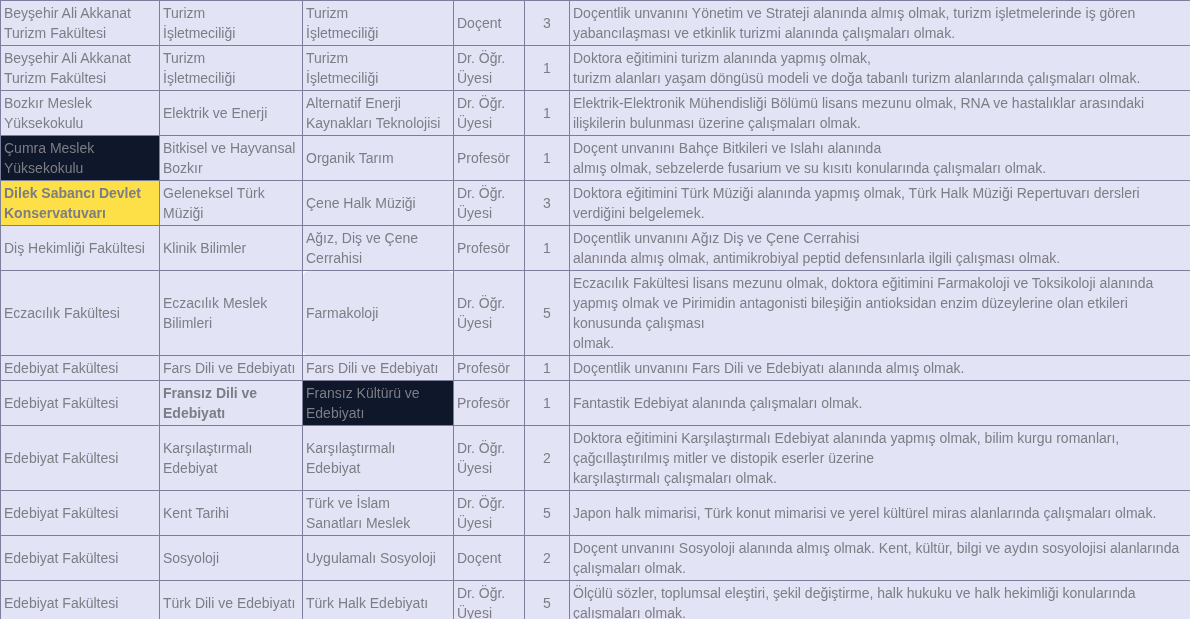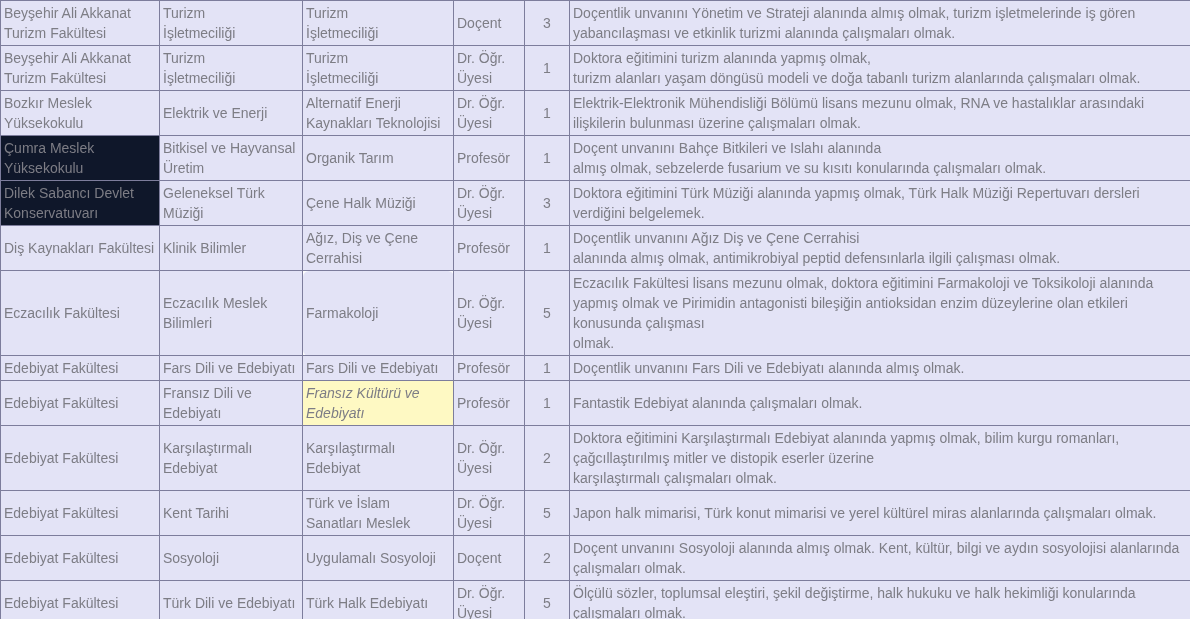--- a/index.html
+++ b/index.html
@@ -82,43 +82,43 @@
 Üyesi</td>
     <td class="col-count" style="background: rgb(227, 227, 246); border-color: rgb(125, 125, 156);">1</td>
     <td class="col-req" style="background: rgb(227, 227, 246); border-color: rgb(125, 125, 156);">Elektrik-Elektronik Mühendisliği Bölümü lisans mezunu olmak, RNA ve hastalıklar arasındaki
 ilişkilerin bulunması üzerine çalışmaları olmak.</td>
   </tr>
 
   <tr>
     <td class="col-faculty" style="background: #0f172a; border-color: rgb(125, 125, 156);">Çumra Meslek
 Yüksekokulu</td>
     <td class="col-department" style="background: rgb(227, 227, 246); border-color: rgb(125, 125, 156);">Bitkisel ve Hayvansal
-Üretim</td>
+Bozkır</td>
     <td class="col-program" style="background: rgb(227, 227, 246); border-color: rgb(125, 125, 156);">Organik Tarım</td>
     <td class="col-title" style="background: rgb(227, 227, 246); border-color: rgb(125, 125, 156);">Profesör</td>
     <td class="col-count" style="background: rgb(227, 227, 246); border-color: rgb(125, 125, 156);">1</td>
     <td class="col-req" style="background: rgb(227, 227, 246); border-color: rgb(125, 125, 156);">Doçent unvanını Bahçe Bitkileri ve Islahı alanında
 almış olmak, sebzelerde fusarium ve su kısıtı konularında çalışmaları olmak.</td>
   </tr>
 
   <tr>
-    <td class="col-faculty" style="background: #0f172a; border-color: rgb(125, 125, 156);">Dilek Sabancı Devlet
+    <td class="col-faculty" style="background: #fde047; border-color: rgb(125, 125, 156); font-weight: bold;">Dilek Sabancı Devlet
 Konservatuvarı</td>
     <td class="col-department" style="background: rgb(227, 227, 246); border-color: rgb(125, 125, 156);">Geleneksel Türk
 Müziği</td>
     <td class="col-program" style="background: rgb(227, 227, 246); border-color: rgb(125, 125, 156);">Çene Halk Müziği</td>
     <td class="col-title" style="background: rgb(227, 227, 246); border-color: rgb(125, 125, 156);">Dr. Öğr.
 Üyesi</td>
     <td class="col-count" style="background: rgb(227, 227, 246); border-color: rgb(125, 125, 156);">3</td>
     <td class="col-req" style="background: rgb(227, 227, 246); border-color: rgb(125, 125, 156);">Doktora eğitimini Türk Müziği alanında yapmış olmak, Türk Halk Müziği Repertuvarı dersleri
 verdiğini belgelemek.</td>
   </tr>
 
   <tr>
-    <td class="col-faculty" style="background: rgb(227, 227, 246); border-color: rgb(125, 125, 156);">Diş Kaynakları Fakültesi</td>
+    <td class="col-faculty" style="background: rgb(227, 227, 246); border-color: rgb(125, 125, 156);">Diş Hekimliği Fakültesi</td>
     <td class="col-department" style="background: rgb(227, 227, 246); border-color: rgb(125, 125, 156);">Klinik Bilimler</td>
     <td class="col-program" style="background: rgb(227, 227, 246); border-color: rgb(125, 125, 156);">Ağız, Diş ve Çene
 Cerrahisi</td>
     <td class="col-title" style="background: rgb(227, 227, 246); border-color: rgb(125, 125, 156);">Profesör</td>
     <td class="col-count" style="background: rgb(227, 227, 246); border-color: rgb(125, 125, 156);">1</td>
     <td class="col-req" style="background: rgb(227, 227, 246); border-color: rgb(125, 125, 156);">Doçentlik unvanını Ağız Diş ve Çene Cerrahisi
 alanında almış olmak, antimikrobiyal peptid defensınlarla ilgili çalışması olmak.</td>
   </tr>
 
   <tr>
@@ -139,23 +139,23 @@
     <td class="col-faculty" style="background: rgb(227, 227, 246); border-color: rgb(125, 125, 156);">Edebiyat Fakültesi</td>
     <td class="col-department" style="background: rgb(227, 227, 246); border-color: rgb(125, 125, 156);">Fars Dili ve Edebiyatı</td>
     <td class="col-program" style="background: rgb(227, 227, 246); border-color: rgb(125, 125, 156);">Fars Dili ve Edebiyatı</td>
     <td class="col-title" style="background: rgb(227, 227, 246); border-color: rgb(125, 125, 156);">Profesör</td>
     <td class="col-count" style="background: rgb(227, 227, 246); border-color: rgb(125, 125, 156);">1</td>
     <td class="col-req" style="background: rgb(227, 227, 246); border-color: rgb(125, 125, 156);">Doçentlik unvanını Fars Dili ve Edebiyatı alanında almış olmak.</td>
   </tr>
 
   <tr>
     <td class="col-faculty" style="background: rgb(227, 227, 246); border-color: rgb(125, 125, 156);">Edebiyat Fakültesi</td>
-    <td class="col-department" style="background: rgb(227, 227, 246); border-color: rgb(125, 125, 156);">Fransız Dili ve
+    <td class="col-department" style="background: rgb(227, 227, 246); border-color: rgb(125, 125, 156); font-weight: bold;">Fransız Dili ve
 Edebiyatı</td>
-    <td class="col-program" style="background: #fef9c3; border-color: rgb(125, 125, 156); font-style: italic;">Fransız Kültürü ve
+    <td class="col-program" style="background: #0f172a; border-color: rgb(125, 125, 156);">Fransız Kültürü ve
 Edebiyatı</td>
     <td class="col-title" style="background: rgb(227, 227, 246); border-color: rgb(125, 125, 156);">Profesör</td>
     <td class="col-count" style="background: rgb(227, 227, 246); border-color: rgb(125, 125, 156);">1</td>
     <td class="col-req" style="background: rgb(227, 227, 246); border-color: rgb(125, 125, 156);">Fantastik Edebiyat alanında çalışmaları olmak.</td>
   </tr>
 
   <tr>
     <td class="col-faculty" style="background: rgb(227, 227, 246); border-color: rgb(125, 125, 156);">Edebiyat Fakültesi</td>
     <td class="col-department" style="background: rgb(227, 227, 246); border-color: rgb(125, 125, 156);">Karşılaştırmalı
 Edebiyat</td>

